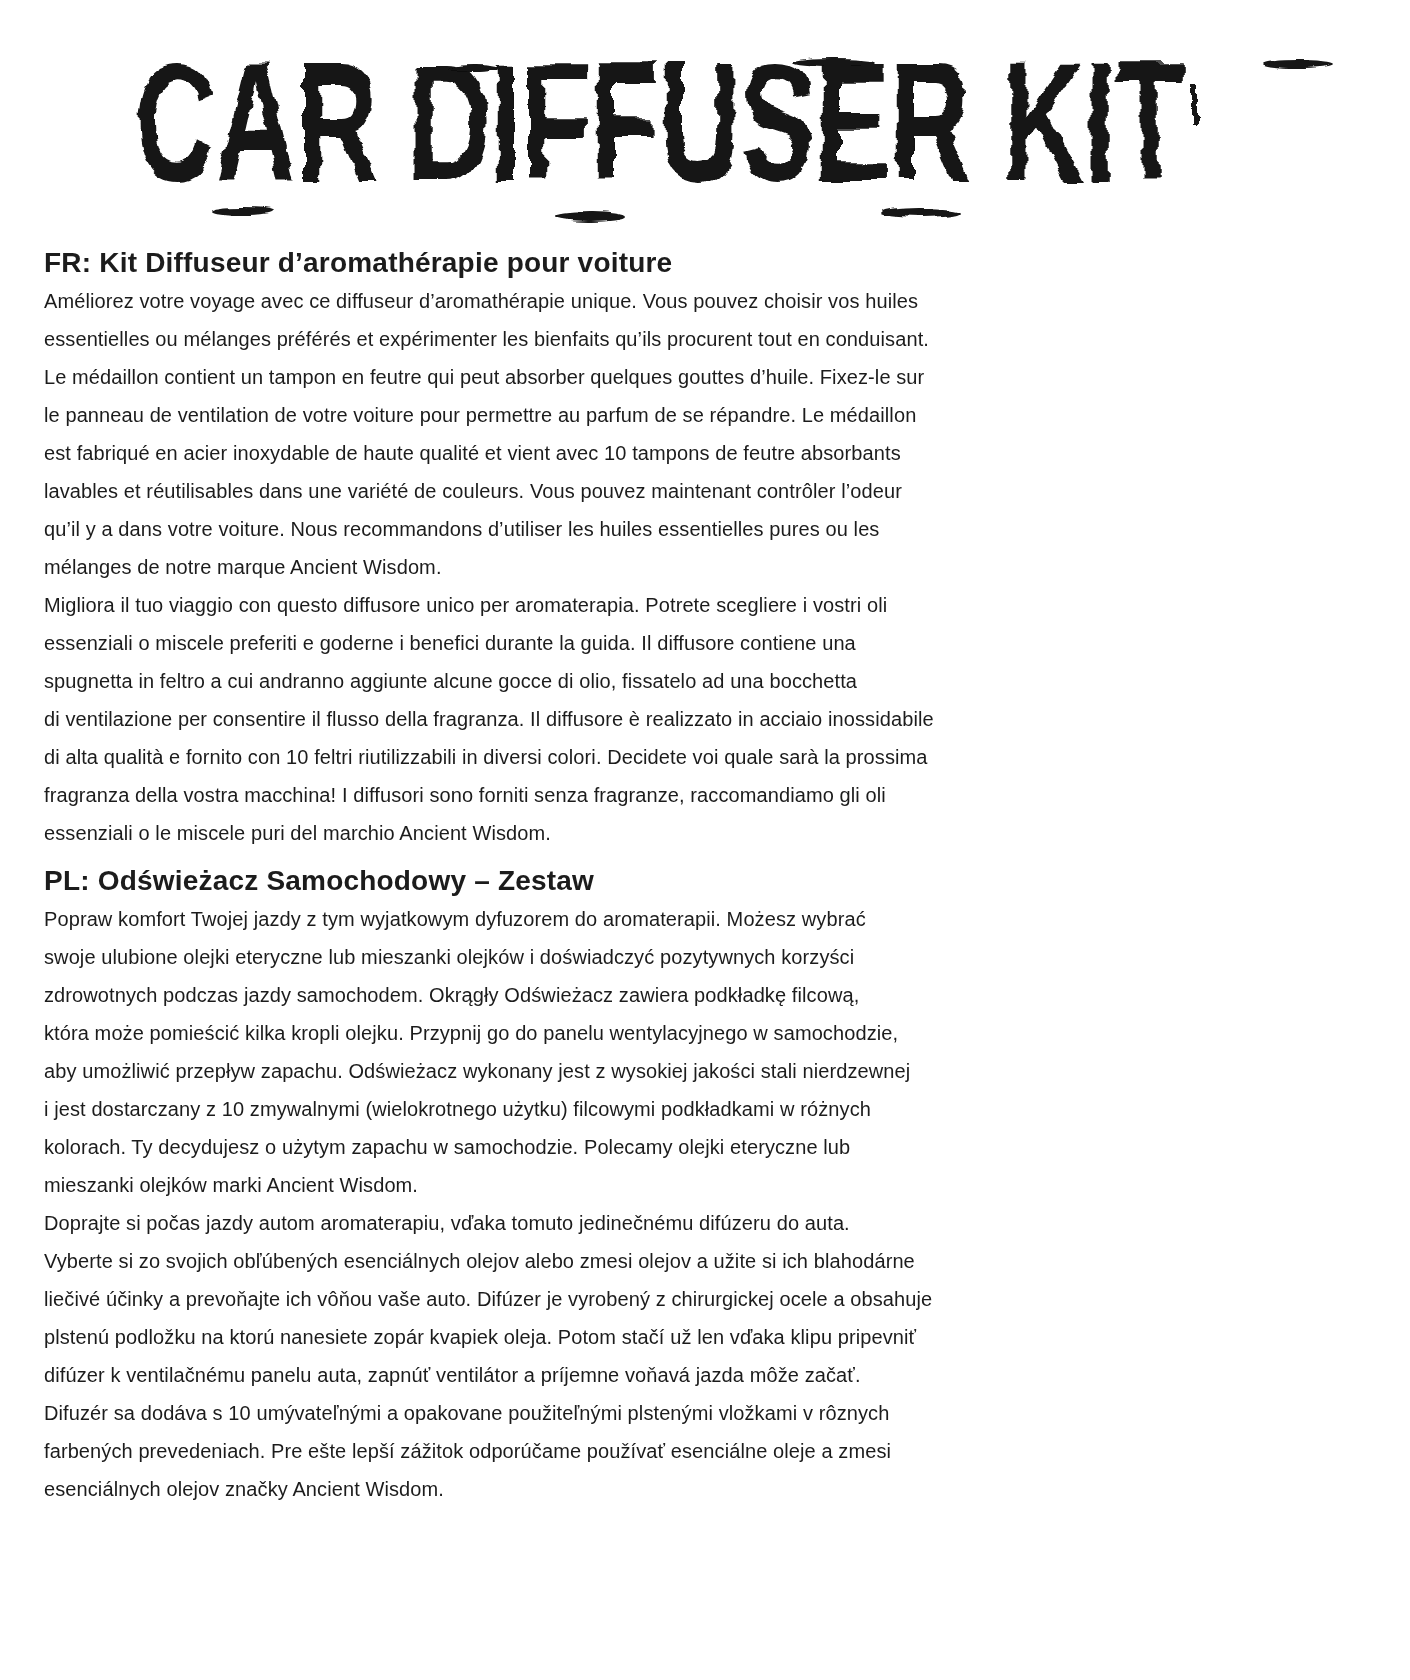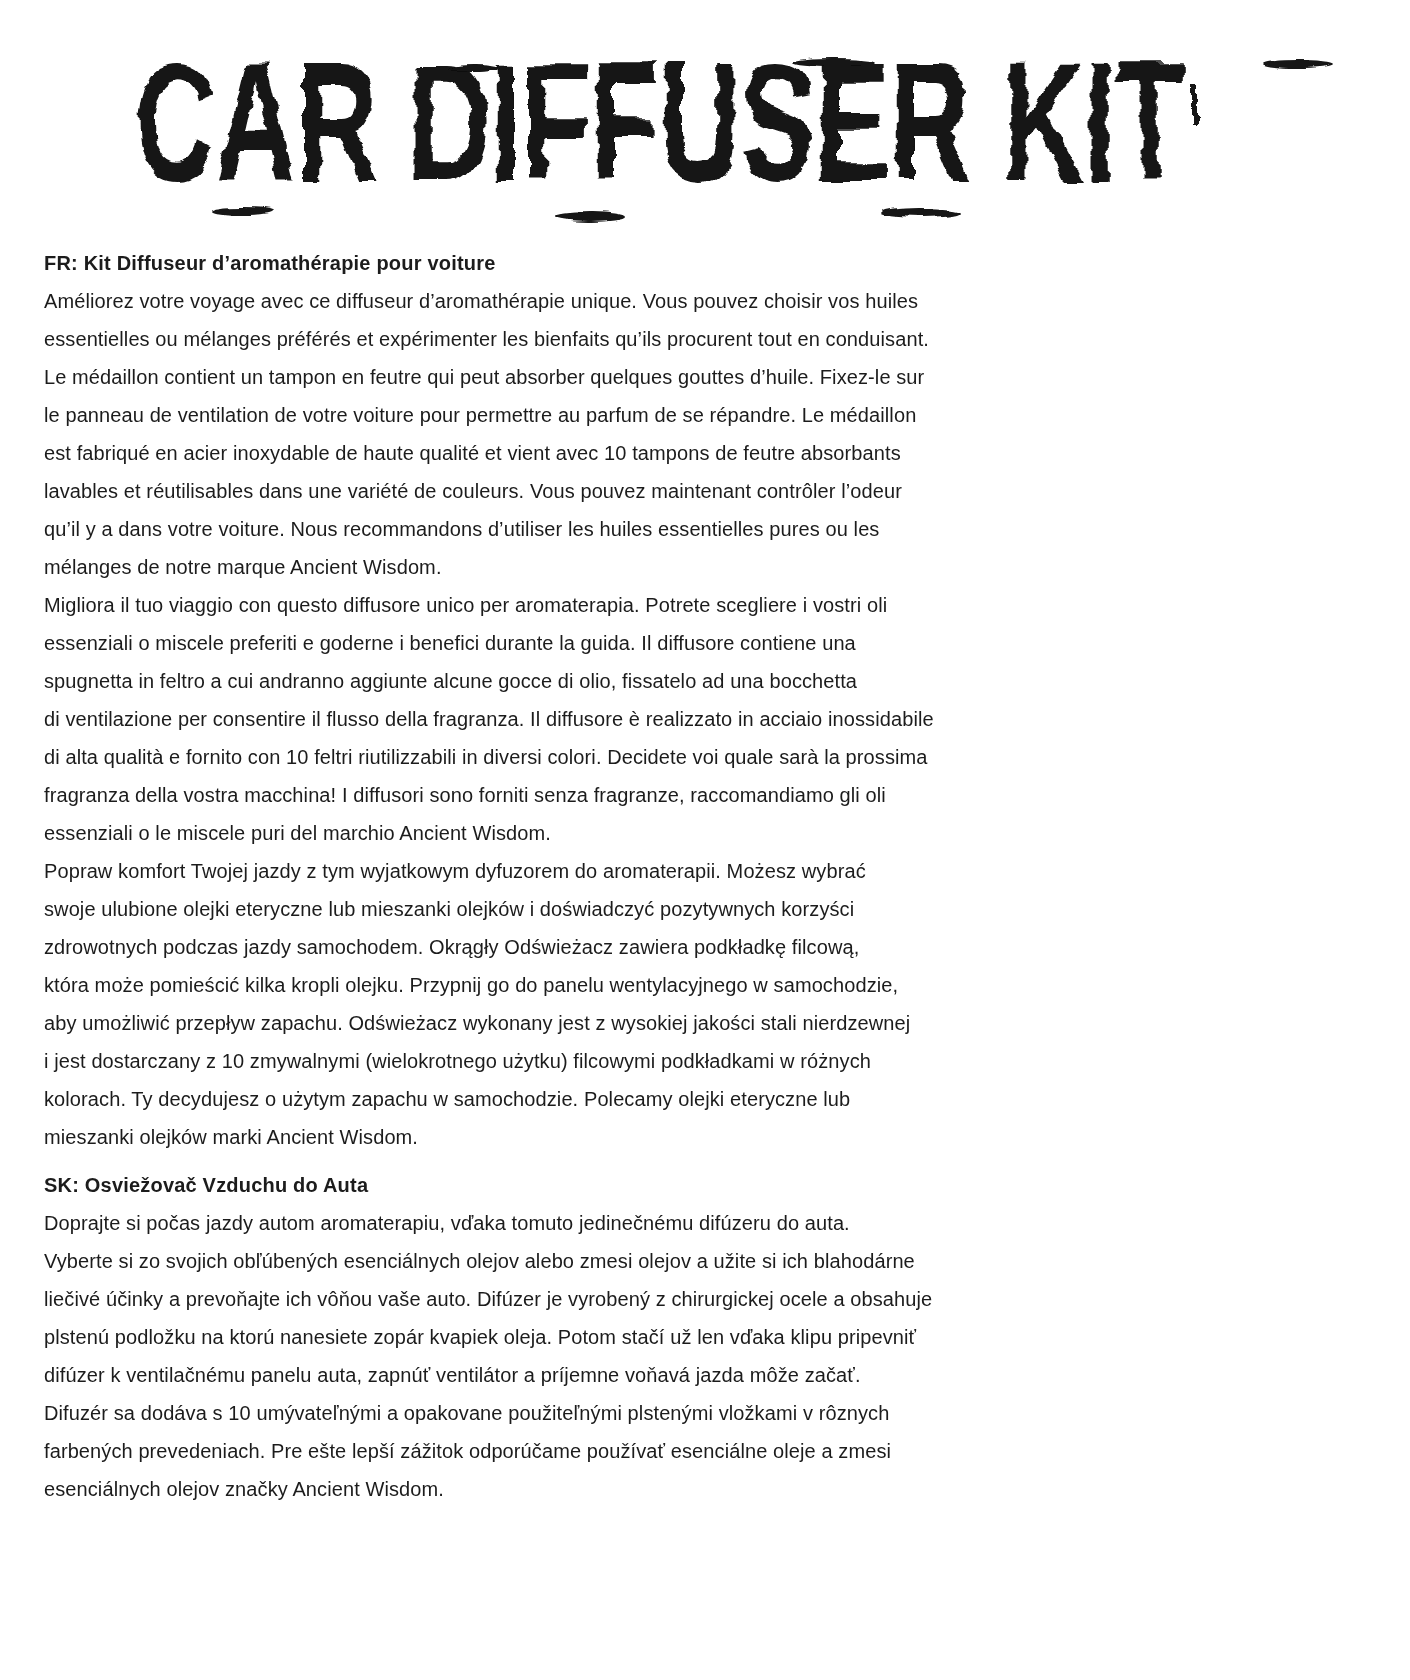--- a/index.html
+++ b/index.html
@@ -24,21 +24,21 @@
   }
   .title-wrap svg {
     display: block;
     width: 1322px;
     height: 212px;
   }
   .section {
     margin: 0;
   }
   .section-heading {
-    font-size: 20px;
+    font-size: 28px;
     line-height: 38px;
     font-weight: bold;
     margin: 10px 0 0 0;
     letter-spacing: 0.2px;
   }
   .section:first-of-type .section-heading {
     margin-top: 24px;
   }
   .section-body {
     font-size: 20px;
@@ -91,32 +91,32 @@
     <div class="section-body">Migliora il tuo viaggio con questo diffusore unico per aromaterapia. Potrete scegliere i vostri oli
 essenziali o miscele preferiti e goderne i benefici durante la guida. Il diffusore contiene una
 spugnetta in feltro a cui andranno aggiunte alcune gocce di olio, fissatelo ad una bocchetta
 di ventilazione per consentire il flusso della fragranza. Il diffusore è realizzato in acciaio inossidabile
 di alta qualità e fornito con 10 feltri riutilizzabili in diversi colori. Decidete voi quale sarà la prossima
 fragranza della vostra macchina! I diffusori sono forniti senza fragranze, raccomandiamo gli oli
 essenziali o le miscele puri del marchio Ancient Wisdom.</div>
   </div>
 
   <div class="section">
+    <div class="section-heading">PL: Odświeżacz Samochodowy – Zestaw</div>
     <div class="section-body">Popraw komfort Twojej jazdy z tym wyjatkowym dyfuzorem do aromaterapii. Możesz wybrać
 swoje ulubione olejki eteryczne lub mieszanki olejków i doświadczyć pozytywnych korzyści
 zdrowotnych podczas jazdy samochodem. Okrągły Odświeżacz zawiera podkładkę filcową,
 która może pomieścić kilka kropli olejku. Przypnij go do panelu wentylacyjnego w samochodzie,
 aby umożliwić przepływ zapachu. Odświeżacz wykonany jest z wysokiej jakości stali nierdzewnej
 i jest dostarczany z 10 zmywalnymi (wielokrotnego użytku) filcowymi podkładkami w różnych
 kolorach. Ty decydujesz o użytym zapachu w samochodzie. Polecamy olejki eteryczne lub
 mieszanki olejków marki Ancient Wisdom.</div>
   </div>
 
   <div class="section">
-    <div class="section-heading">SK: Osviežovač Vzduchu do Auta</div>
     <div class="section-body">Doprajte si počas jazdy autom aromaterapiu, vďaka tomuto jedinečnému difúzeru do auta.
 Vyberte si zo svojich obľúbených esenciálnych olejov alebo zmesi olejov a užite si ich blahodárne
 liečivé účinky a prevoňajte ich vôňou vaše auto. Difúzer je vyrobený z chirurgickej ocele a obsahuje
 plstenú podložku na ktorú nanesiete zopár kvapiek oleja. Potom stačí už len vďaka klipu pripevniť
 difúzer k ventilačnému panelu auta, zapnúť ventilátor a príjemne voňavá jazda môže začať.
 Difuzér sa dodáva s 10 umývateľnými a opakovane použiteľnými plstenými vložkami v rôznych
 farbených prevedeniach. Pre ešte lepší zážitok odporúčame používať esenciálne oleje a zmesi
 esenciálnych olejov značky Ancient Wisdom.</div>
   </div>
 

